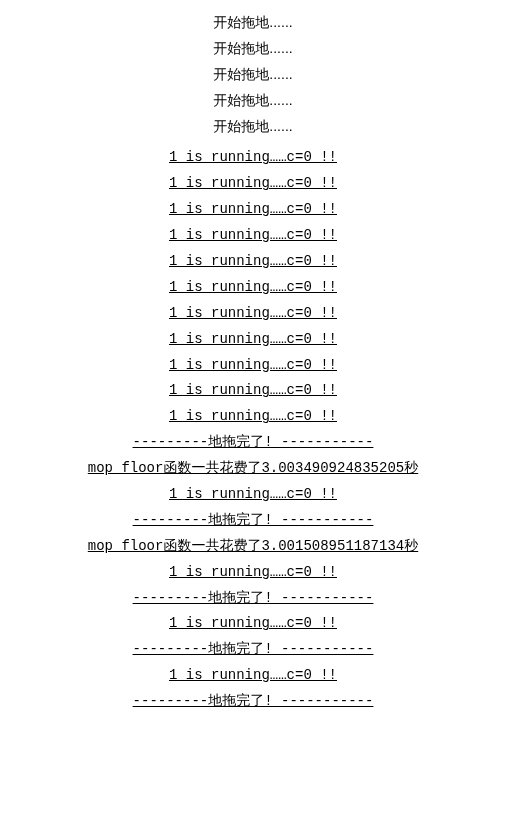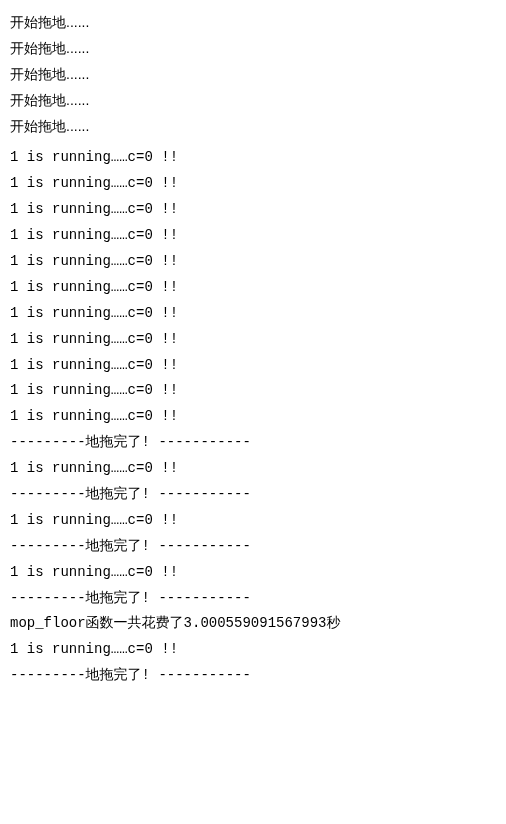--- a/index.html
+++ b/index.html
@@ -9,23 +9,25 @@
       font-size: 14px;
       line-height: 1.85;
       color: #000;
       background: #fff;
       width: 506px;
       box-sizing: border-box;
       position: relative;
     }
     .line {
       white-space: pre;
+      text-align: center;
     }
     .mono {
       font-family: "Courier New", Consolas, monospace;
+      text-decoration: underline;
     }
     .extra-space {
       margin-top: 6px;
     }
   </style>
 </head>
 <body>
 
 <div id="content">
     <div class="line">开始拖地......</div>
@@ -38,22 +40,23 @@
     <div class="line mono">1 is running……c=0 !!</div>
     <div class="line mono">1 is running……c=0 !!</div>
     <div class="line mono">1 is running……c=0 !!</div>
     <div class="line mono">1 is running……c=0 !!</div>
     <div class="line mono">1 is running……c=0 !!</div>
     <div class="line mono">1 is running……c=0 !!</div>
     <div class="line mono">1 is running……c=0 !!</div>
     <div class="line mono">1 is running……c=0 !!</div>
     <div class="line mono">1 is running……c=0 !!</div>
     <div class="line mono">---------地拖完了! -----------</div>
+    <div class="line mono">mop_floor函数一共花费了3.003490924835205秒</div>
+    <div class="line mono">1 is running……c=0 !!</div>
+    <div class="line mono">---------地拖完了! -----------</div>
+    <div class="line mono">mop_floor函数一共花费了3.001508951187134秒</div>
     <div class="line mono">1 is running……c=0 !!</div>
     <div class="line mono">---------地拖完了! -----------</div>
     <div class="line mono">1 is running……c=0 !!</div>
     <div class="line mono">---------地拖完了! -----------</div>
     <div class="line mono">1 is running……c=0 !!</div>
     <div class="line mono">---------地拖完了! -----------</div>
-    <div class="line mono">mop_floor函数一共花费了3.000559091567993秒</div>
-    <div class="line mono">1 is running……c=0 !!</div>
-    <div class="line mono">---------地拖完了! -----------</div>
   </div>
 
 </body></html>

